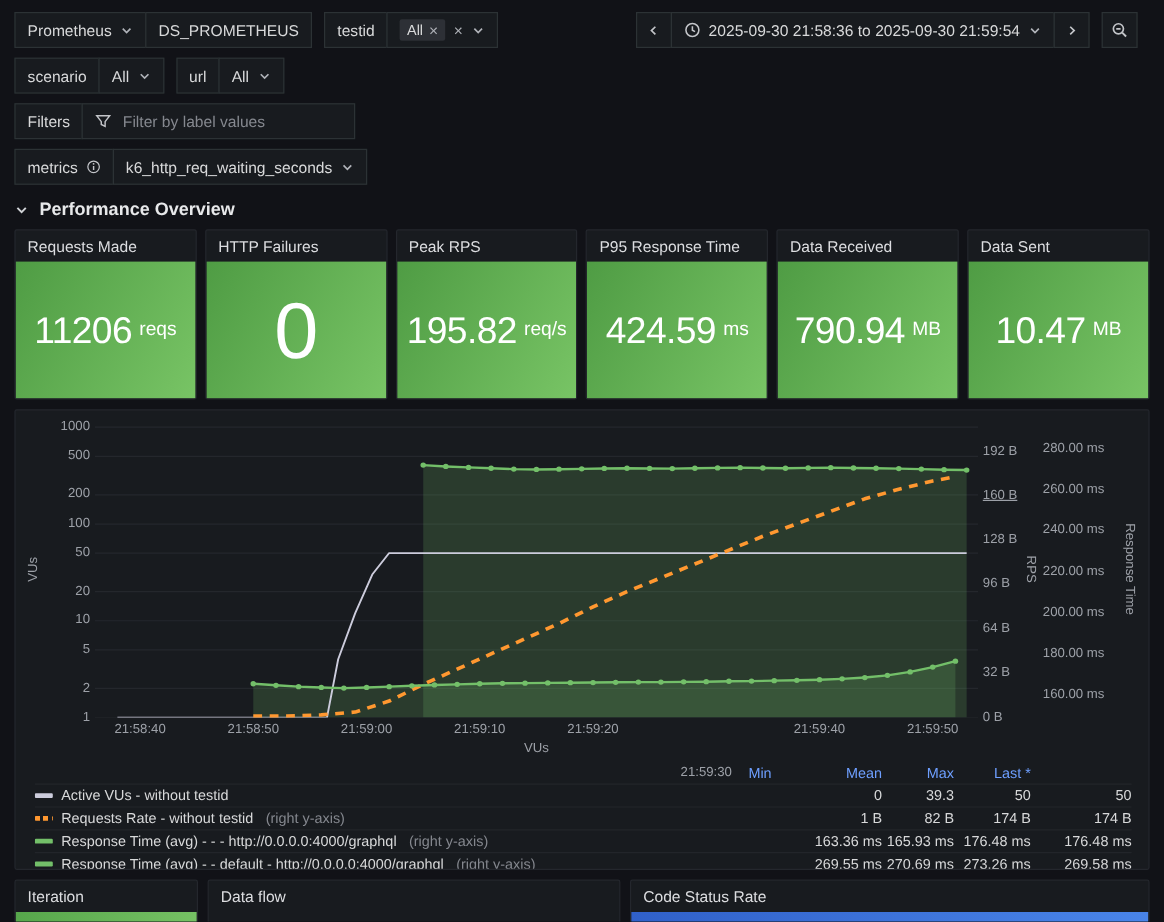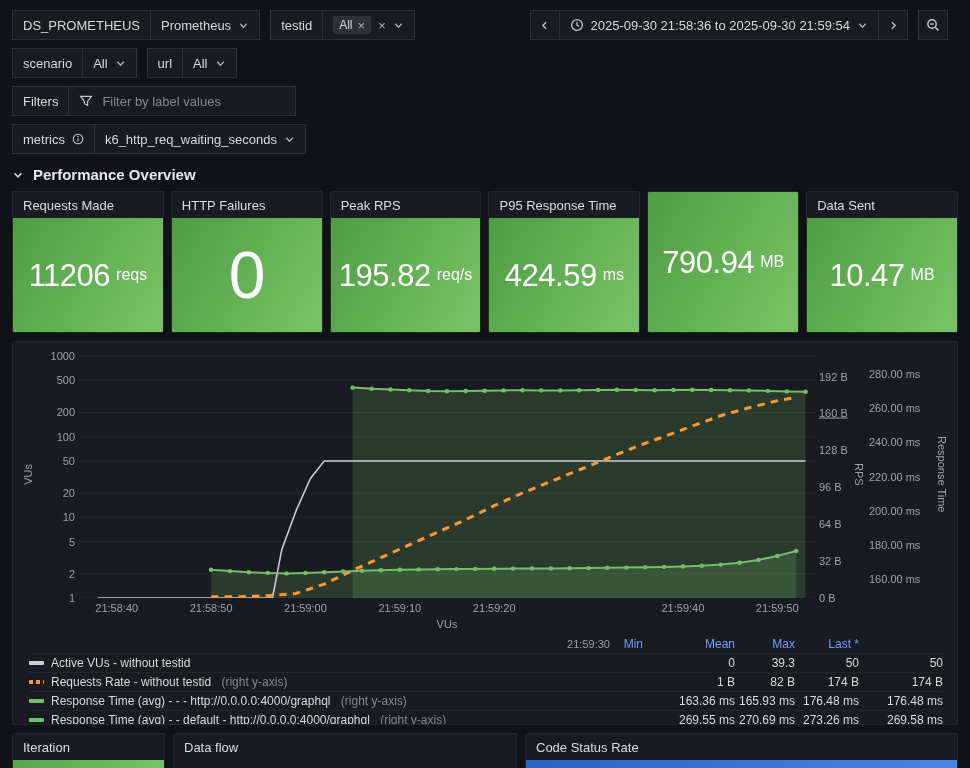--- a/index.html
+++ b/index.html
@@ -99,29 +99,29 @@
 </style>
 </head>
 <body>
 
 <div class="dash">
 
   <div class="submenu">
 
     <div class="sub-row">
       <div class="grp">
+        <div class="box clickable">
+          <span>Prometheus</span>
+          <span class="chev">
+            <svg width="11" height="11" viewBox="0 0 12 12">
+                <path d="M2.5 4.2 L6 7.8 L9.5 4.2" fill="none" stroke="currentColor" stroke-width="1.5"></path>
+              </svg>
+          </span>
+        </div>
         <div class="box">DS_PROMETHEUS</div>
-        <div class="box clickable">
-          <span>Prometheus</span>
-          <span class="chev">
-            <svg width="11" height="11" viewBox="0 0 12 12">
-                <path d="M2.5 4.2 L6 7.8 L9.5 4.2" fill="none" stroke="currentColor" stroke-width="1.5"></path>
-              </svg>
-          </span>
-        </div>
       </div>
       <div class="gap"></div>
       <div class="grp">
         <div class="box">testid</div>
         <div class="box clickable">
           <span class="chip">
             <span>All</span>
             <span class="chip-x">×</span>
           </span>
           <span class="clear-x">×</span>
@@ -273,20 +273,21 @@
         </div>
       </div>
       <div class="panel stat">
         <div class="p-title">P95 Response Time</div>
         <div class="stat-body">
           <span class="stat-value">424.59</span>
           <span class="stat-unit">ms</span>
         </div>
       </div>
       <div class="panel stat">
+        <div class="p-title">Data Received</div>
         <div class="stat-body">
           <span class="stat-value">790.94</span>
           <span class="stat-unit">MB</span>
         </div>
       </div>
       <div class="panel stat">
         <div class="p-title">Data Sent</div>
         <div class="stat-body">
           <span class="stat-value">10.47</span>
           <span class="stat-unit">MB</span>

